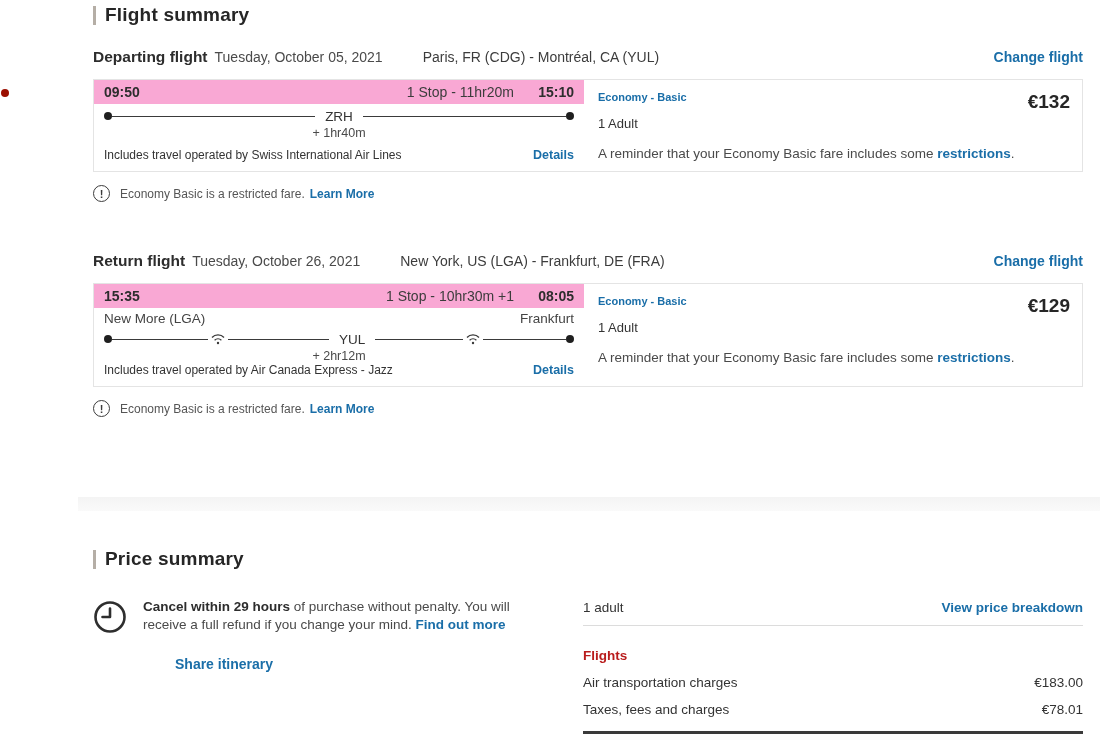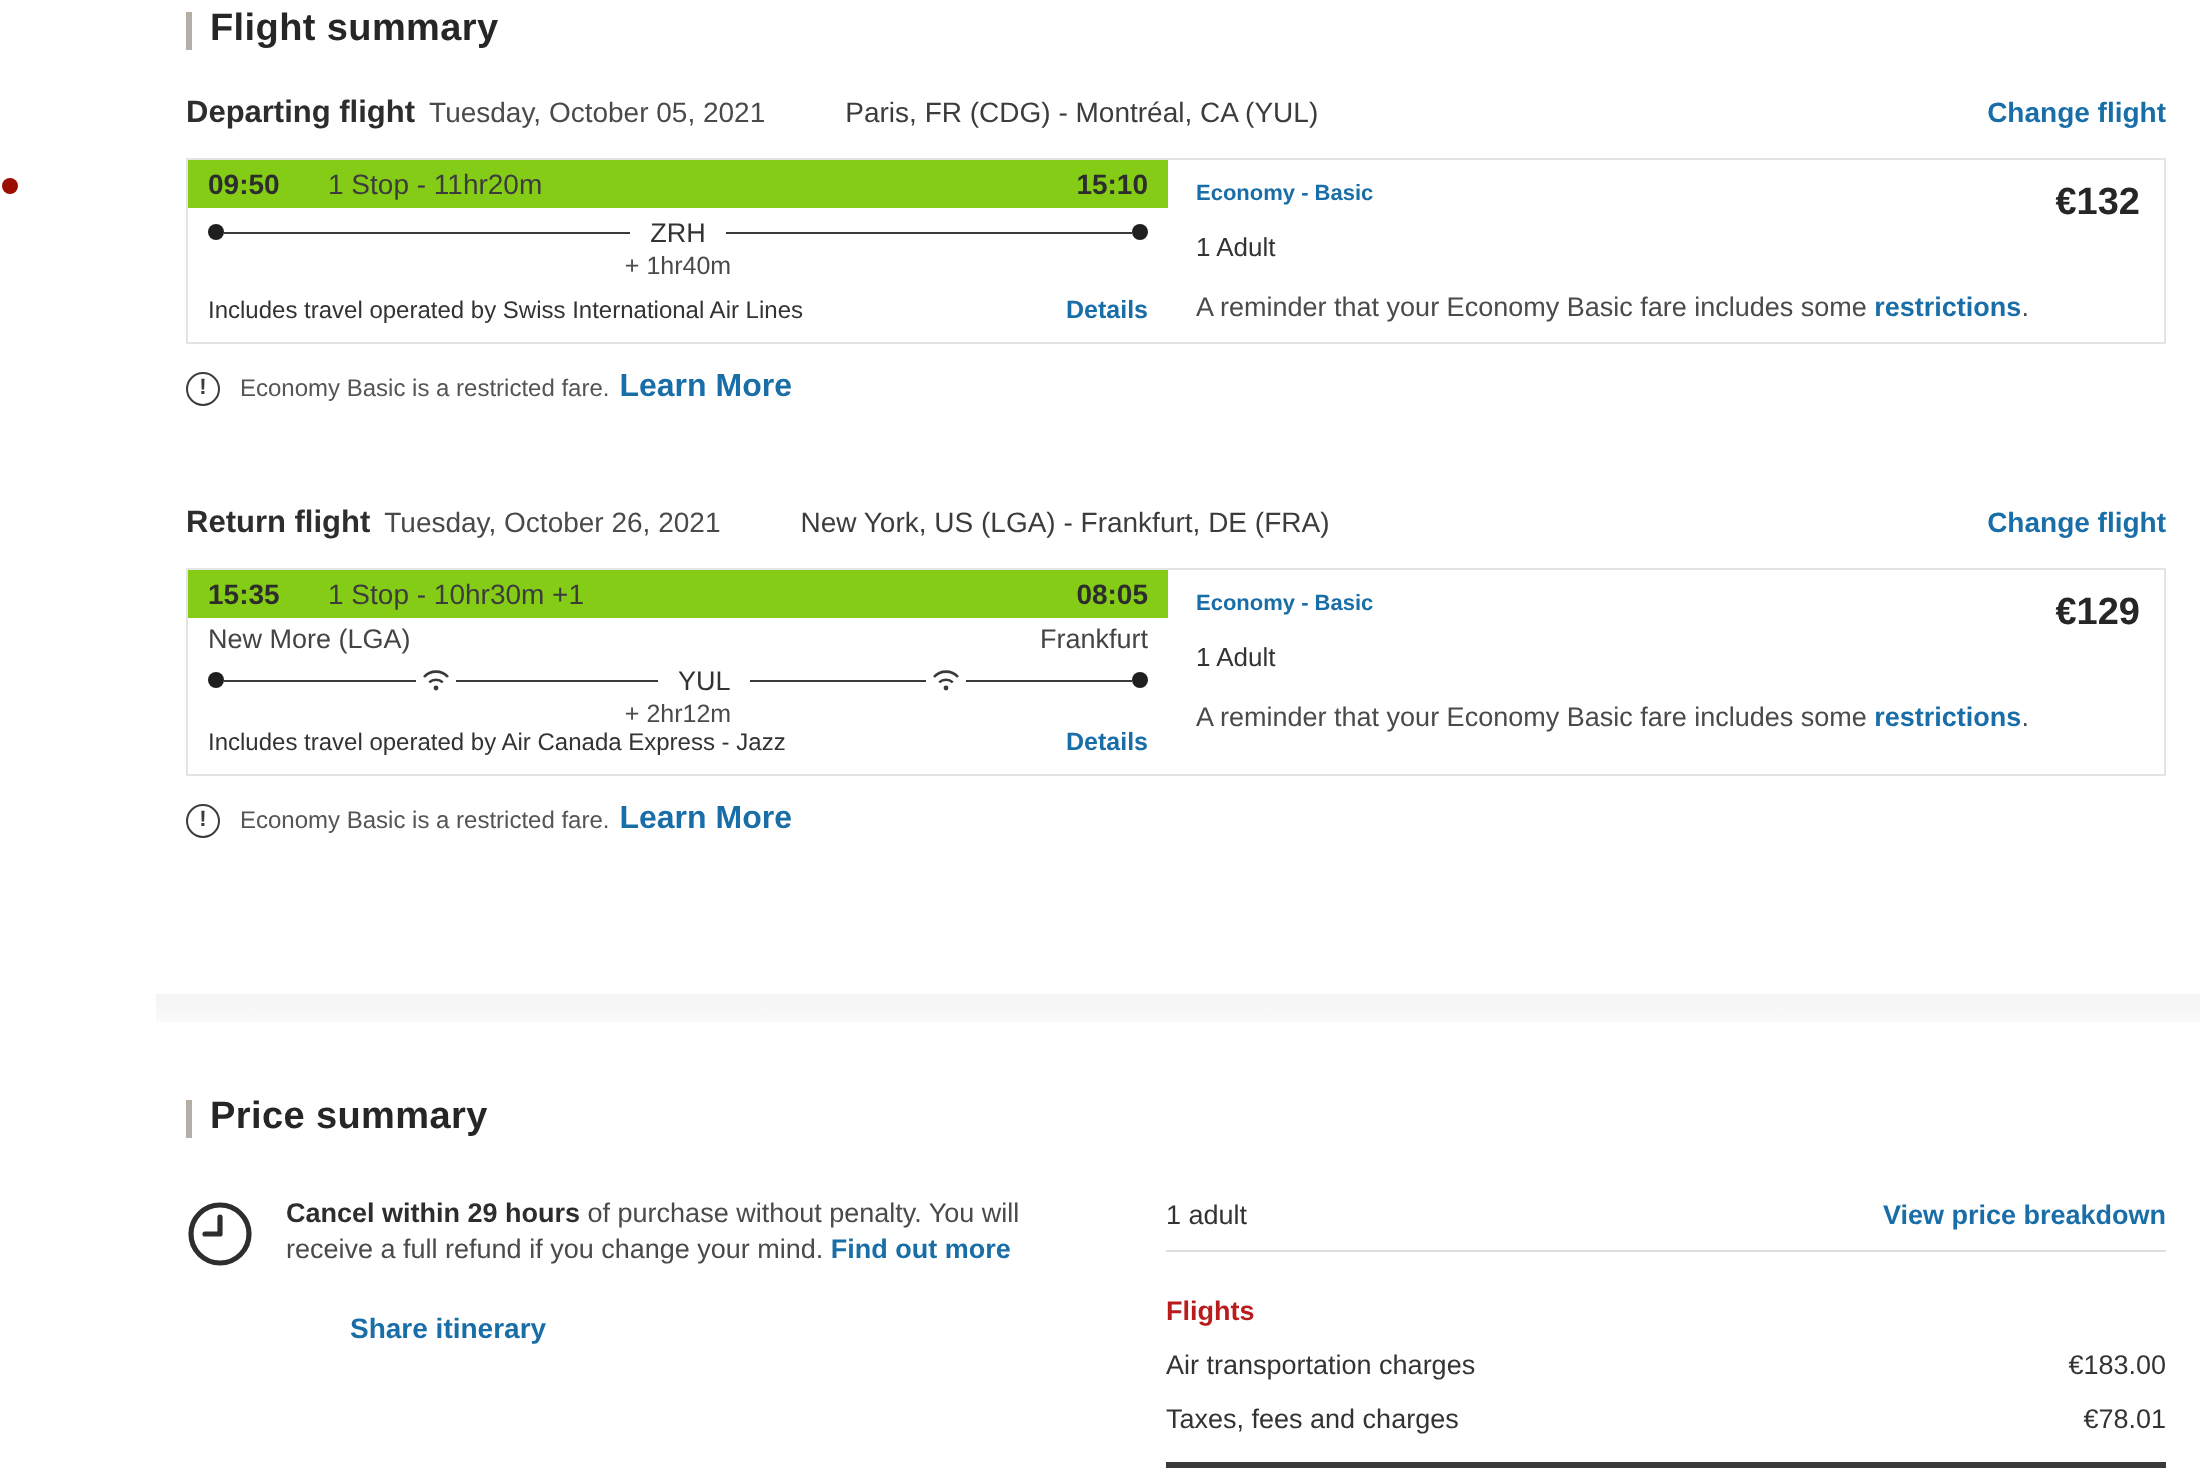--- a/index.html
+++ b/index.html
@@ -24,24 +24,24 @@
   
   .flight-header { display:flex; align-items:baseline; margin-top:22px; }
   .flight-label { font-size:15.5px; font-weight:bold; color:#2d2d2d; }
   .flight-date { font-size:14px; color:#4a4a4a; margin-left:7px; }
   .flight-route { font-size:14px; color:#3c3c3c; margin-left:40px; }
   .change-link { margin-left:auto; font-size:14px; font-weight:bold; color:#1a6ea8; cursor:pointer; }
 
   
   .card { display:flex; margin-top:13px; border:1px solid #e4e4e4; background:#fff; }
   .card-left { width:490px; display:flex; flex-direction:column; }
-  .strip { background:#84cc16; display:flex; align-items:center; padding:4px 10px; height:24px; }
+  .strip { background:#f9a8d4; display:flex; align-items:center; padding:4px 10px; height:24px; }
   .strip .time { font-size:14px; font-weight:bold; color:#2d2d2d; width:60px; }
   .strip .time.right { text-align:right; }
-  .strip .stops { flex:1; text-align:left; font-size:14px; color:#3c3c3c; }
+  .strip .stops { flex:1; text-align:right; font-size:14px; color:#3c3c3c; }
   .cities { display:flex; justify-content:space-between; padding:3px 10px 1px 10px; font-size:13.5px; color:#444; }
   .timeline { display:flex; align-items:center; margin:5px 10px 0 10px; height:14px; }
   .tl-dot { width:8px; height:8px; border-radius:50%; background:#1f1f1f; flex:none; }
   .tl-seg { height:0; border-top:1.5px solid #3a3a3a; }
   .tl-label { font-size:13.5px; color:#333; padding:0 10px; flex:none; }
   .wifi { flex:none; margin:0 2px; display:flex; align-items:center; }
   .layover { text-align:center; font-size:12.5px; color:#4a4a4a; margin-top:3px; }
   .operated-row { display:flex; justify-content:space-between; align-items:center; padding:0 10px 9px 10px; margin-top:auto; }
   .operated { font-size:12px; color:#333; }
   .details-link { font-size:12.5px; font-weight:bold; color:#1a6ea8; cursor:pointer; }
@@ -53,21 +53,21 @@
   .pax { font-size:13px; color:#333; margin-top:3px; }
   .reminder { font-size:13.5px; color:#4a4a4a; margin-top:15px; }
   .reminder .rlink { color:#1a6ea8; font-weight:bold; cursor:pointer; }
 
   
   .note { display:flex; align-items:center; margin-top:13px; }
   .note-icon { width:17px; height:17px; border:1.5px solid #3c3c3c; border-radius:50%;
     font-size:11px; font-weight:bold; color:#3c3c3c; display:flex; align-items:center;
     justify-content:center; flex:none; }
   .note-text { font-size:12px; color:#555; margin-left:10px; }
-  .note-link { font-size:16px; font-weight:bold; color:#1a6ea8; margin-left:5px; cursor:pointer; }
+  .note-link { font-size:12px; font-weight:bold; color:#1a6ea8; margin-left:5px; cursor:pointer; }
 
   .return-block { margin-top:50px; }
 
   
   .band { position:absolute; left:78px; top:497px; width:1022px; height:14px;
     background:linear-gradient(#f4f4f4,#fafafa); }
 
   
   .price-section { position:absolute; left:93px; top:548px; width:990px; }
   .ps-cols { display:flex; margin-top:28px; }

